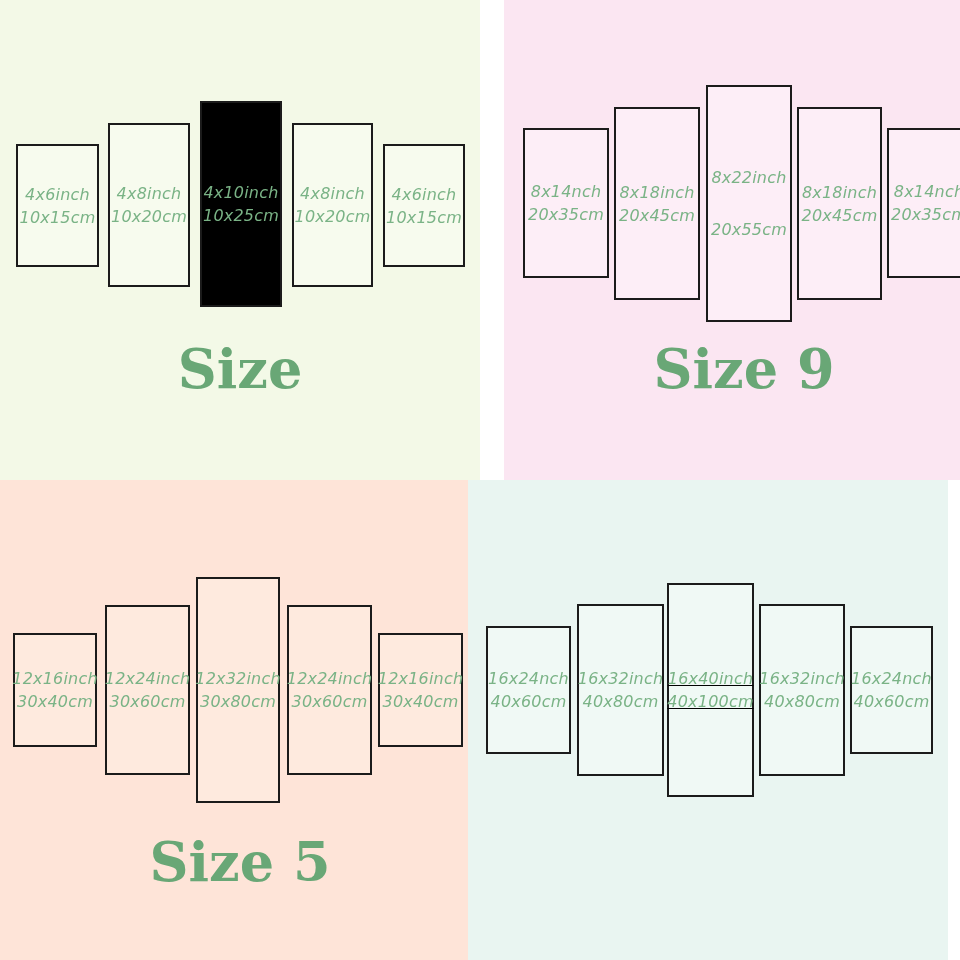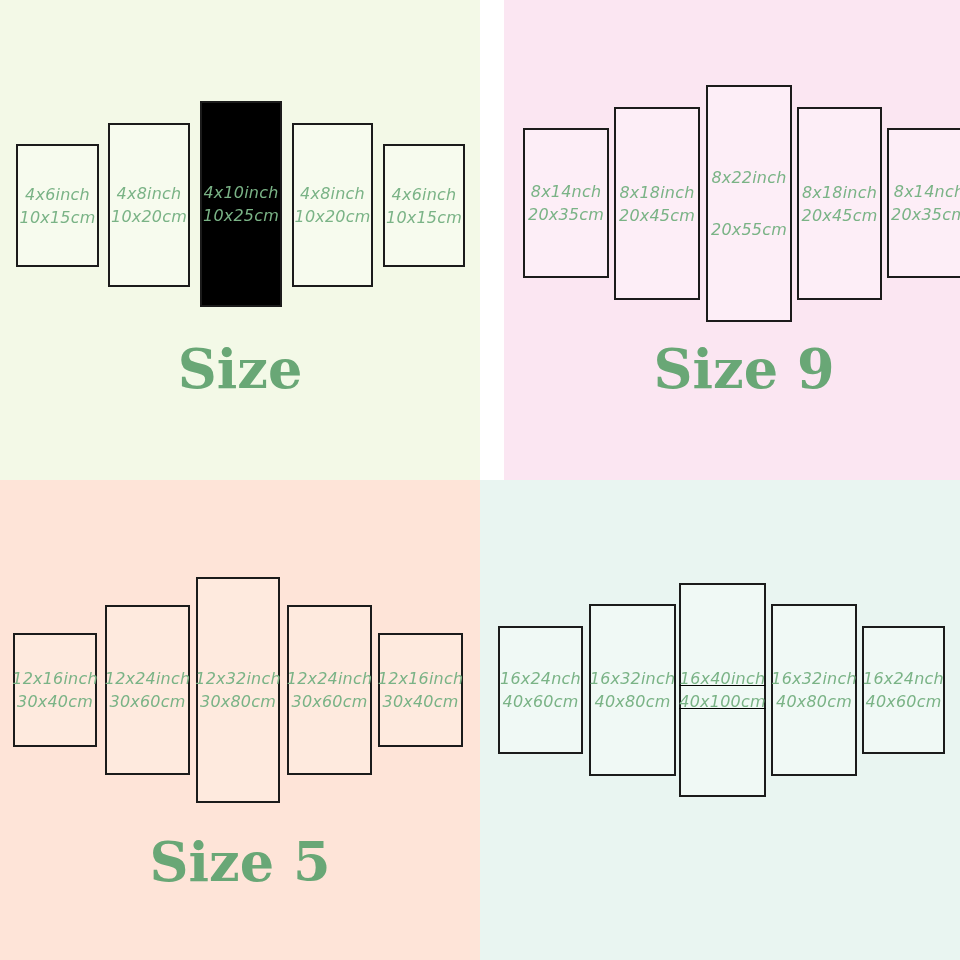--- a/index.html
+++ b/index.html
@@ -6,21 +6,21 @@
   body{
     width:960px;height:960px;position:relative;overflow:hidden;
     font-family:"DejaVu Sans", sans-serif;
   }
   .quadrant{
     position:absolute;width:480px;height:480px;overflow:hidden;
   }
   .q-tl{left:0;top:0;}
   .q-tr{left:504px;top:0;}
   .q-bl{left:0;top:480px;}
-  .q-br{left:480px;top:480px;}
+  .q-br{left:468px;top:480px;}
 
   .panel{
     position:absolute;box-sizing:border-box;
     border:2px solid #1b1b1b;
     display:flex;flex-direction:column;align-items:center;justify-content:center;
     gap:2px;
   }
   .panel .line{
     font-style:italic;
     font-size:16px;

